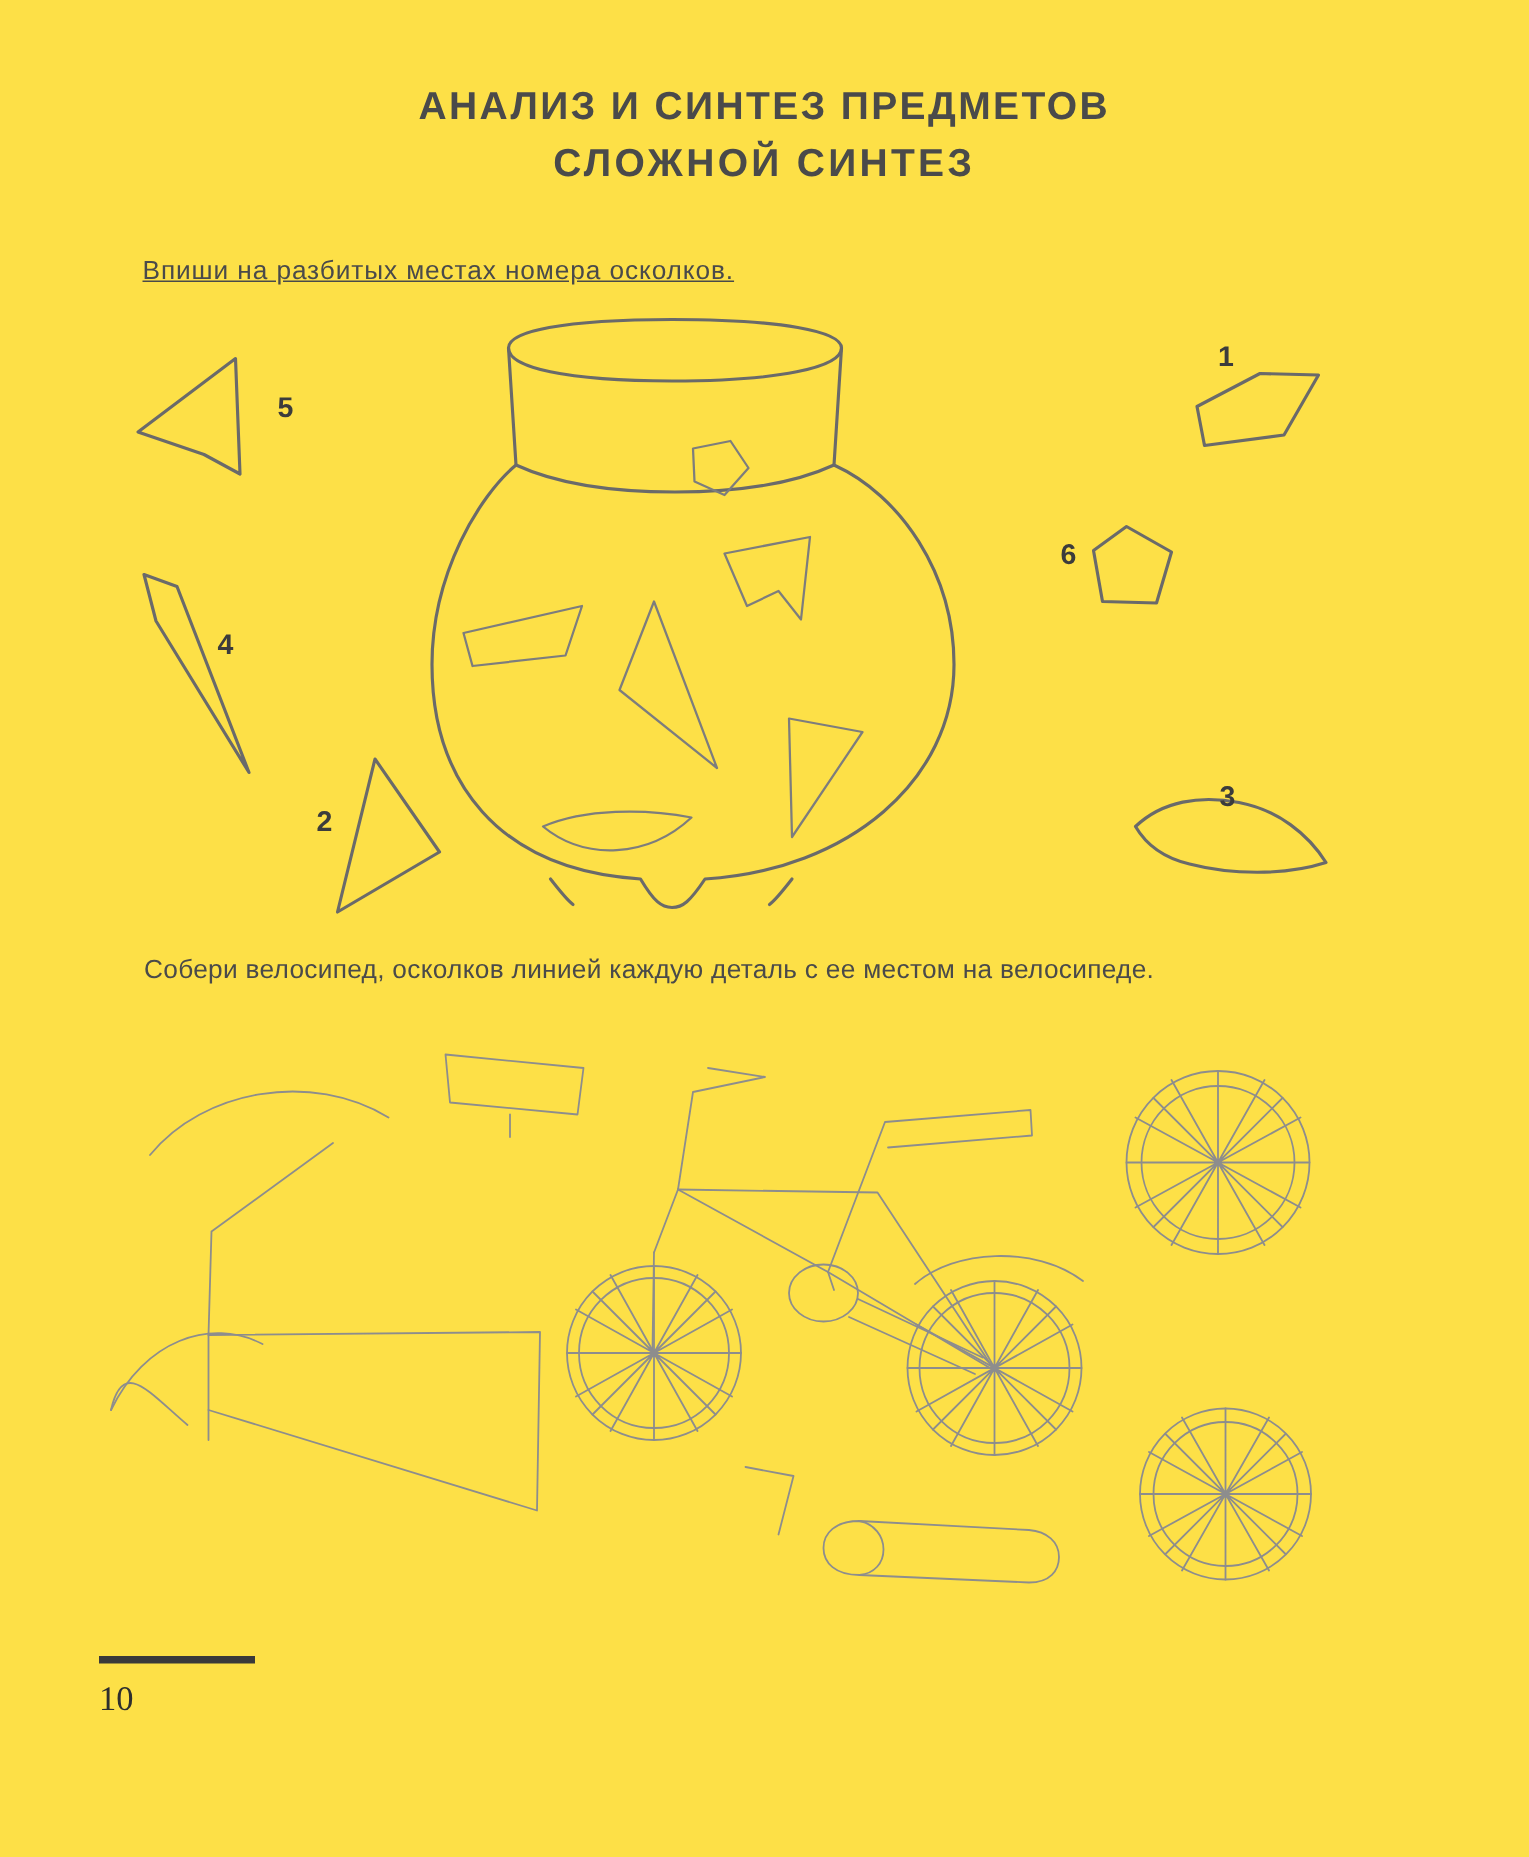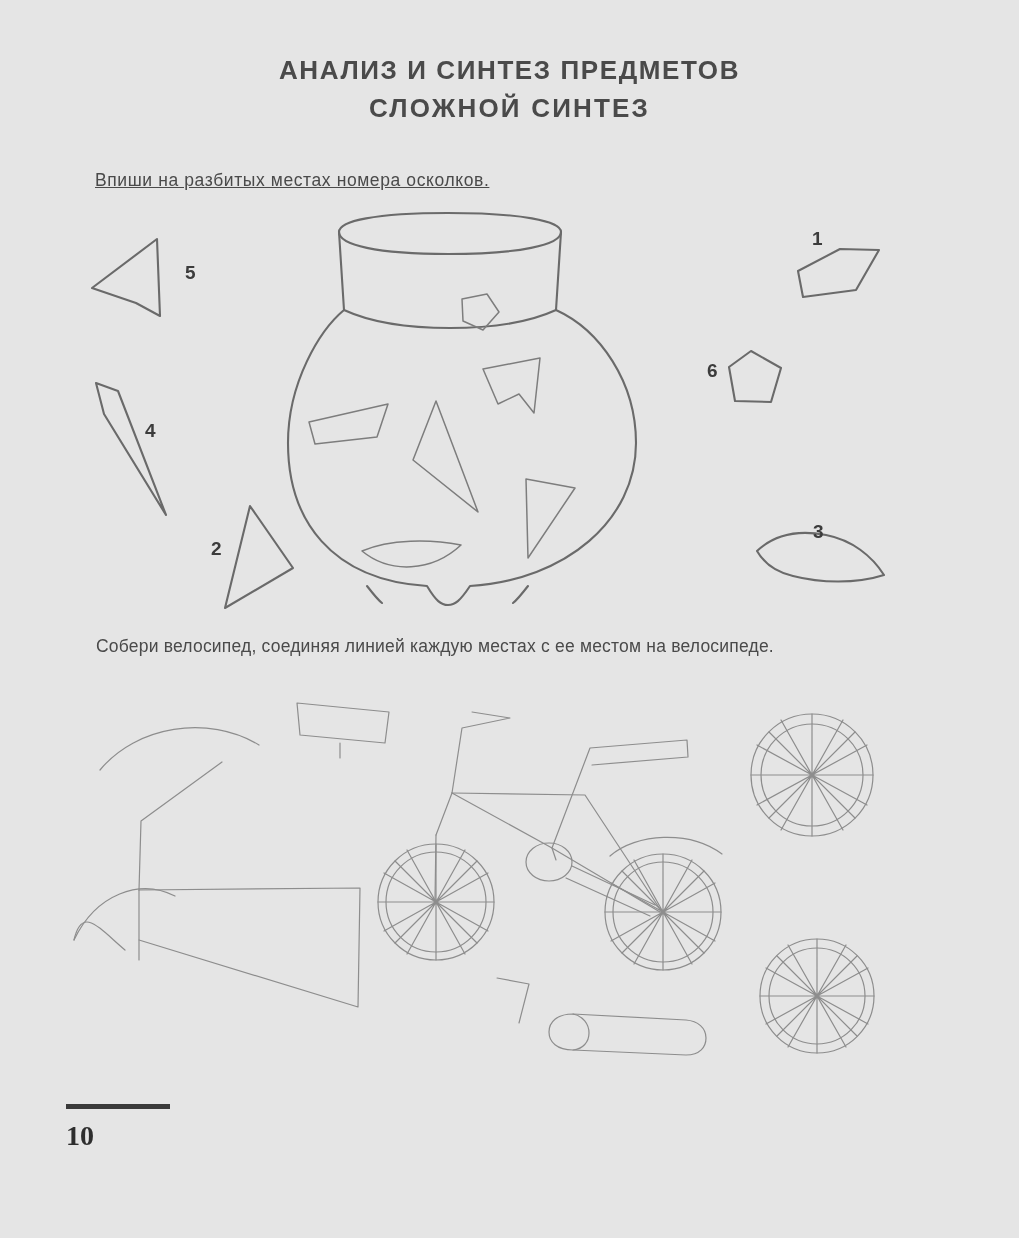--- a/index.html
+++ b/index.html
@@ -11,21 +11,21 @@
     width: 1019px;
     height: 1238px;
     position: relative;
     font-family: "Liberation Sans", sans-serif;
     color: #3a3a3a;
     overflow: hidden;
   }
   .page {
     position: absolute;
     inset: 0;
-    background: #e5e5e5;
+    background: #fde047;
   }
   
   .title {
     position: absolute;
     top: 52px;
     left: 0;
     width: 100%;
     text-align: center;
     font-weight: bold;
     font-size: 26px;
@@ -99,22 +99,22 @@
     top: 1104px;
     width: 104px;
     height: 5px;
     background: #3a3a3a;
   }
   .page-number {
     position: absolute;
     left: 66px;
     top: 1120px;
     font-family: "Liberation Serif", serif;
-    font-weight: bold;
-    font-size: 28px;
+    font-weight: normal;
+    font-size: 23px;
     color: #2e2e2e;
   }
 </style>
 </head>
 <body>
 
 <div class="page">
 
   <div class="title">
     <span>АНАЛИЗ И СИНТЕЗ  ПРЕДМЕТОВ</span>
@@ -171,21 +171,21 @@
       </g>
     </svg>
     <div class="numlabel" style="left:185px;top:262px;">5</div>
     <div class="numlabel" style="left:145px;top:420px;">4</div>
     <div class="numlabel" style="left:211px;top:538px;">2</div>
     <div class="numlabel" style="left:812px;top:228px;">1</div>
     <div class="numlabel" style="left:707px;top:360px;">6</div>
     <div class="numlabel" style="left:813px;top:521px;">3</div>
   </div>
 
-  <div class="instr-2">Собери велосипед, соединяя линией каждую местах с ее местом на велосипеде.</div>
+  <div class="instr-2">Собери велосипед, осколков линией каждую деталь с ее местом на велосипеде.</div>
 
   <div class="figure" style="left:0;top:690px;width:1019px;height:400px;">
     <svg width="1019" height="400" viewBox="0 0 1019 400" aria-hidden="true">
 
       <g>
         <path class="ln-faint" d="M452 103 L462 38 L510 28 L472 22"></path>
         <path class="ln-faint" d="M452 103 L552 158 L660 222"></path>
         <path class="ln-faint" d="M452 103 L585 105 L662 222"></path>
         <path class="ln-faint" d="M452 103 L436 145"></path>
         <path class="ln-faint" d="M436 145 L435 210"></path>

